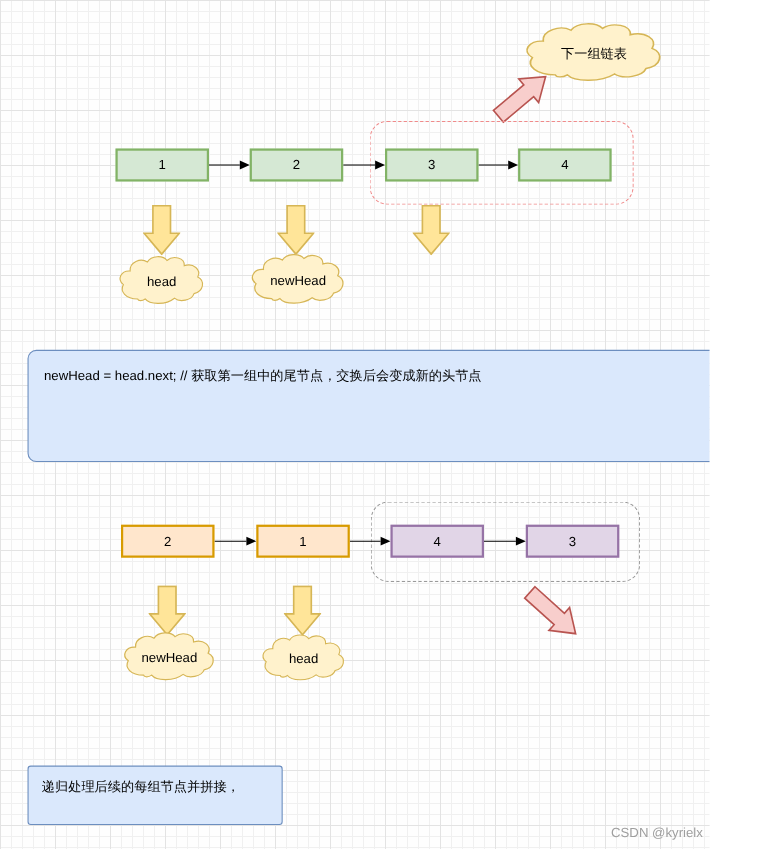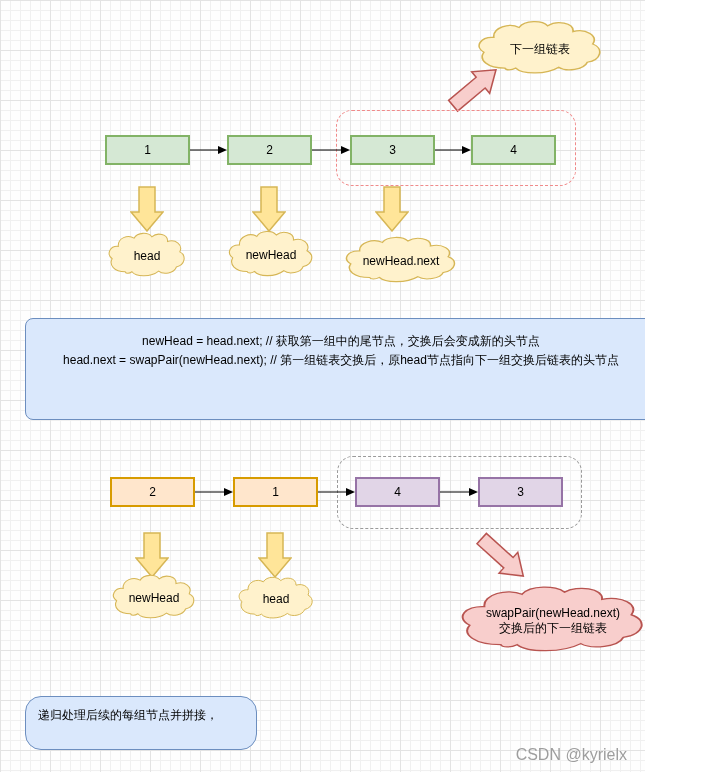--- a/index.html
+++ b/index.html
@@ -31,29 +31,29 @@
   .cloud{position:absolute;}
   .cloud svg{position:absolute;left:0;top:0;width:100%;height:100%;}
   .cloud .cloud-label{
     position:absolute;left:0;right:0;top:0;bottom:0;
     display:flex;flex-direction:column;align-items:center;justify-content:center;
     font-size:12px;color:#000;text-align:center;line-height:15px;
   }
   .code-block{
     position:absolute;left:25px;top:318px;width:632px;height:102px;
     box-sizing:border-box;background:#dae8fc;border:1px solid #6c8ebf;
-    border-radius:8px;padding:13px 30px;font-size:12px;line-height:19px;color:#000;text-align:center;
+    border-radius:8px;padding:13px 14px;font-size:12px;line-height:19px;color:#000;
   }
   .note-block{
     position:absolute;left:25px;top:696px;width:232px;height:54px;
     box-sizing:border-box;background:#dae8fc;border:1px solid #6c8ebf;
-    border-radius:16px;padding:10px 12px;font-size:12px;line-height:17px;color:#000;
+    border-radius:3px;padding:10px 12px;font-size:12px;line-height:17px;color:#000;
   }
   .watermark{
-    position:absolute;right:18px;bottom:8px;font-size:16px;color:#9e9e9e;
+    position:absolute;right:6px;bottom:8px;font-size:12px;color:#9e9e9e;
   }
 </style>
 </head>
 <body>
 
 <div class="canvas">
 
   <div class="cloud" style="left:474px;top:20px;width:132px;height:58px;">
     <svg viewBox="0 0 120 70" preserveAspectRatio="none">
       <path d="M 28 58 C 12 58 4 48 9 39 C 0 32 6 20 18 21 C 17 9 32 3 41 9 C 46 0 62 0 67 7 C 75 0 91 3 90 14 C 102 10 113 19 108 29 C 118 34 116 48 103 51 C 100 60 84 63 77 57 C 66 66 44 66 38 58 C 34 61 29 61 28 58 Z" fill="#fff2cc" stroke="#d6b656" stroke-width="1.5"></path>
@@ -108,30 +108,23 @@
       <path d="M 28 58 C 12 58 4 48 9 39 C 0 32 6 20 18 21 C 17 9 32 3 41 9 C 46 0 62 0 67 7 C 75 0 91 3 90 14 C 102 10 113 19 108 29 C 118 34 116 48 103 51 C 100 60 84 63 77 57 C 66 66 44 66 38 58 C 34 61 29 61 28 58 Z" fill="#fff2cc" stroke="#d6b656" stroke-width="1.5"></path>
     </svg>
     <div class="cloud-label">head</div>
   </div>
   <div class="cloud" style="left:226px;top:230px;width:90px;height:50px;">
     <svg viewBox="0 0 120 70" preserveAspectRatio="none">
       <path d="M 28 58 C 12 58 4 48 9 39 C 0 32 6 20 18 21 C 17 9 32 3 41 9 C 46 0 62 0 67 7 C 75 0 91 3 90 14 C 102 10 113 19 108 29 C 118 34 116 48 103 51 C 100 60 84 63 77 57 C 66 66 44 66 38 58 C 34 61 29 61 28 58 Z" fill="#fff2cc" stroke="#d6b656" stroke-width="1.5"></path>
     </svg>
     <div class="cloud-label">newHead</div>
   </div>
-  <div class="cloud" style="left:342px;top:236px;width:118px;height:50px;">
-    <svg viewBox="0 0 120 70" preserveAspectRatio="none">
-      <path d="M 28 58 C 12 58 4 48 9 39 C 0 32 6 20 18 21 C 17 9 32 3 41 9 C 46 0 62 0 67 7 C 75 0 91 3 90 14 C 102 10 113 19 108 29 C 118 34 116 48 103 51 C 100 60 84 63 77 57 C 66 66 44 66 38 58 C 34 61 29 61 28 58 Z" fill="#fff2cc" stroke="#d6b656" stroke-width="1.5"></path>
-    </svg>
-    <div class="cloud-label">newHead.next</div>
-  </div>
 
   <div class="code-block">
     <div>newHead = head.next;    // 获取第一组中的尾节点，交换后会变成新的头节点</div>
-    <div>head.next = swapPair(newHead.next);   // 第一组链表交换后，原head节点指向下一组交换后链表的头节点</div>
   </div>
 
   <div class="dashed-box gray" style="left:337px;top:456px;width:245px;height:73px;"></div>
 
   <div class="node orange" style="left:110px;top:477px;">
     <span>2</span>
   </div>
   <div class="node orange" style="left:233px;top:477px;">
     <span>1</span>
   </div>
@@ -172,29 +165,20 @@
     <svg viewBox="0 0 120 70" preserveAspectRatio="none">
       <path d="M 28 58 C 12 58 4 48 9 39 C 0 32 6 20 18 21 C 17 9 32 3 41 9 C 46 0 62 0 67 7 C 75 0 91 3 90 14 C 102 10 113 19 108 29 C 118 34 116 48 103 51 C 100 60 84 63 77 57 C 66 66 44 66 38 58 C 34 61 29 61 28 58 Z" fill="#fff2cc" stroke="#d6b656" stroke-width="1.5"></path>
     </svg>
     <div class="cloud-label">head</div>
   </div>
 
   <svg class="abs" style="left:468px;top:528px;" width="68" height="58">
     <polygon points="-26,-7 10,-7 10,-14 30,0 10,14 10,7 -26,7" transform="translate(33,28) rotate(42)" fill="#f8cecc" stroke="#b85450" stroke-width="1.5"></polygon>
   </svg>
 
-  <div class="cloud" style="left:455px;top:585px;width:196px;height:72px;">
-    <svg viewBox="0 0 120 70" preserveAspectRatio="none">
-      <path d="M 28 58 C 12 58 4 48 9 39 C 0 32 6 20 18 21 C 17 9 32 3 41 9 C 46 0 62 0 67 7 C 75 0 91 3 90 14 C 102 10 113 19 108 29 C 118 34 116 48 103 51 C 100 60 84 63 77 57 C 66 66 44 66 38 58 C 34 61 29 61 28 58 Z" fill="#f8cecc" stroke="#b85450" stroke-width="1.2"></path>
-    </svg>
-    <div class="cloud-label">
-      <span>swapPair(newHead.next)</span>
-      <span>交换后的下一组链表</span>
-    </div>
-  </div>
 
   <div class="note-block">
     <div>递归处理后续的每组节点并拼接，</div>
   </div>
 
   <div class="watermark">CSDN @kyrielx</div>
 
 </div>
 
 </body></html>

